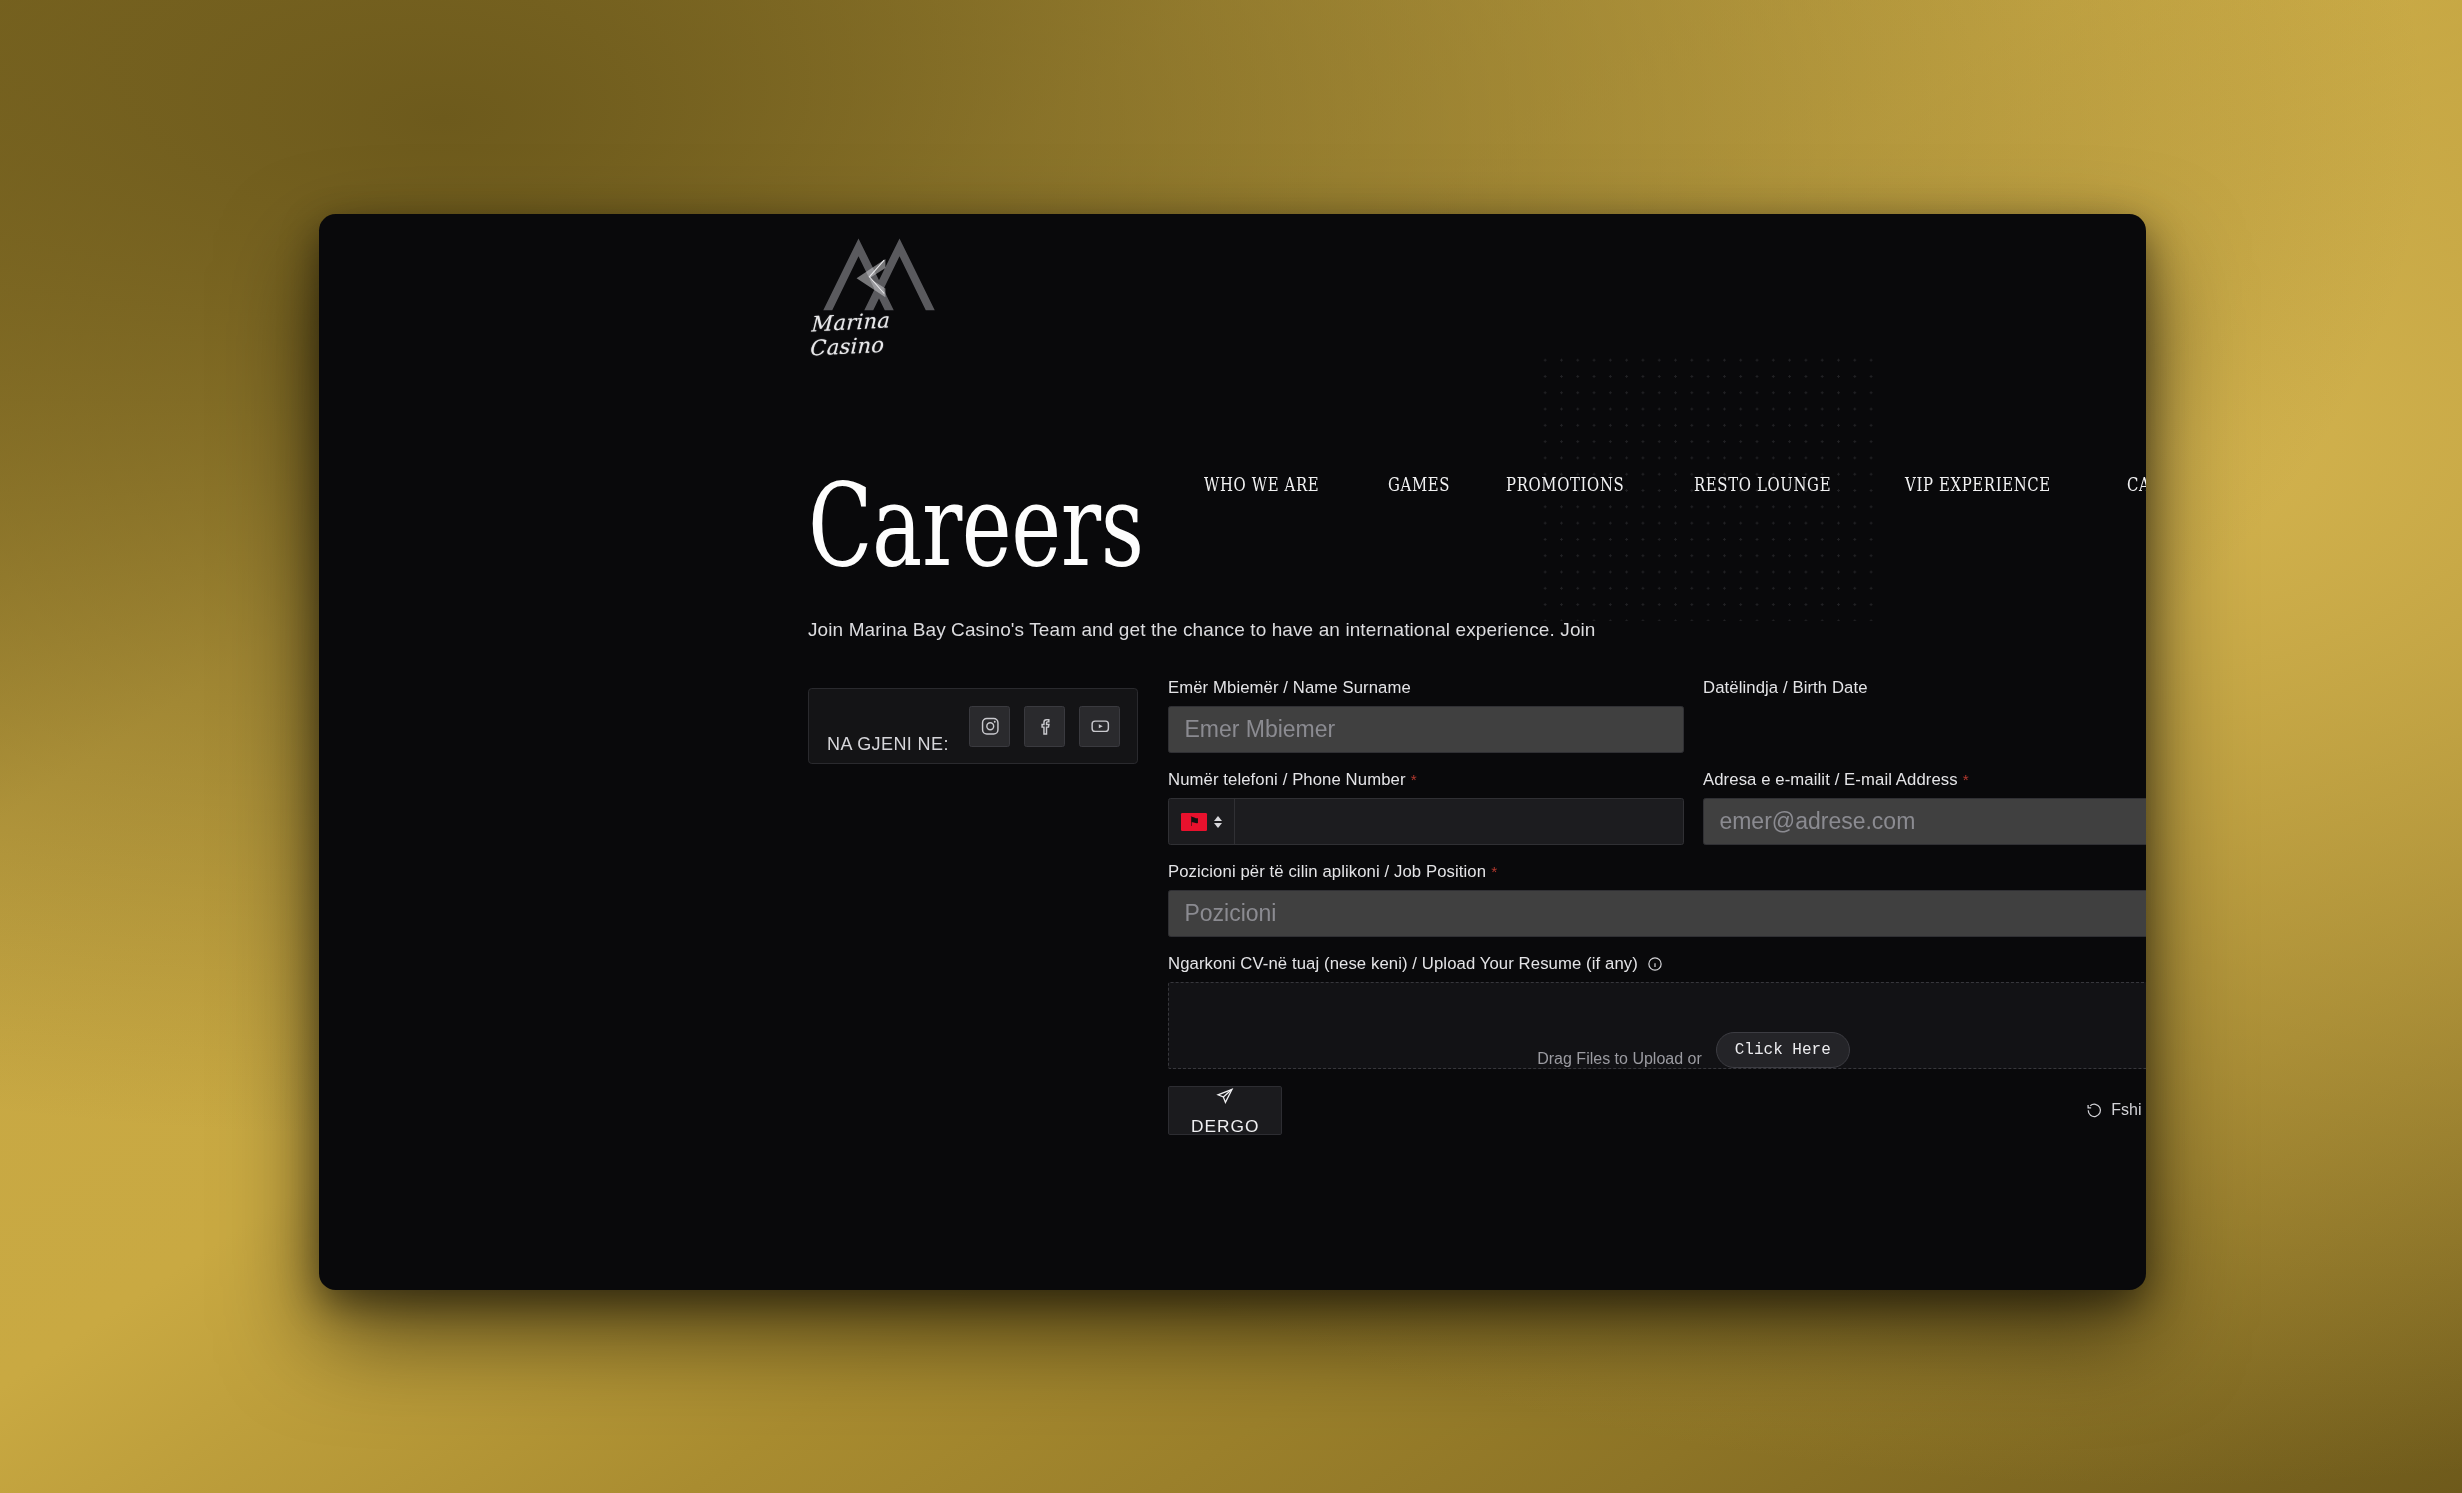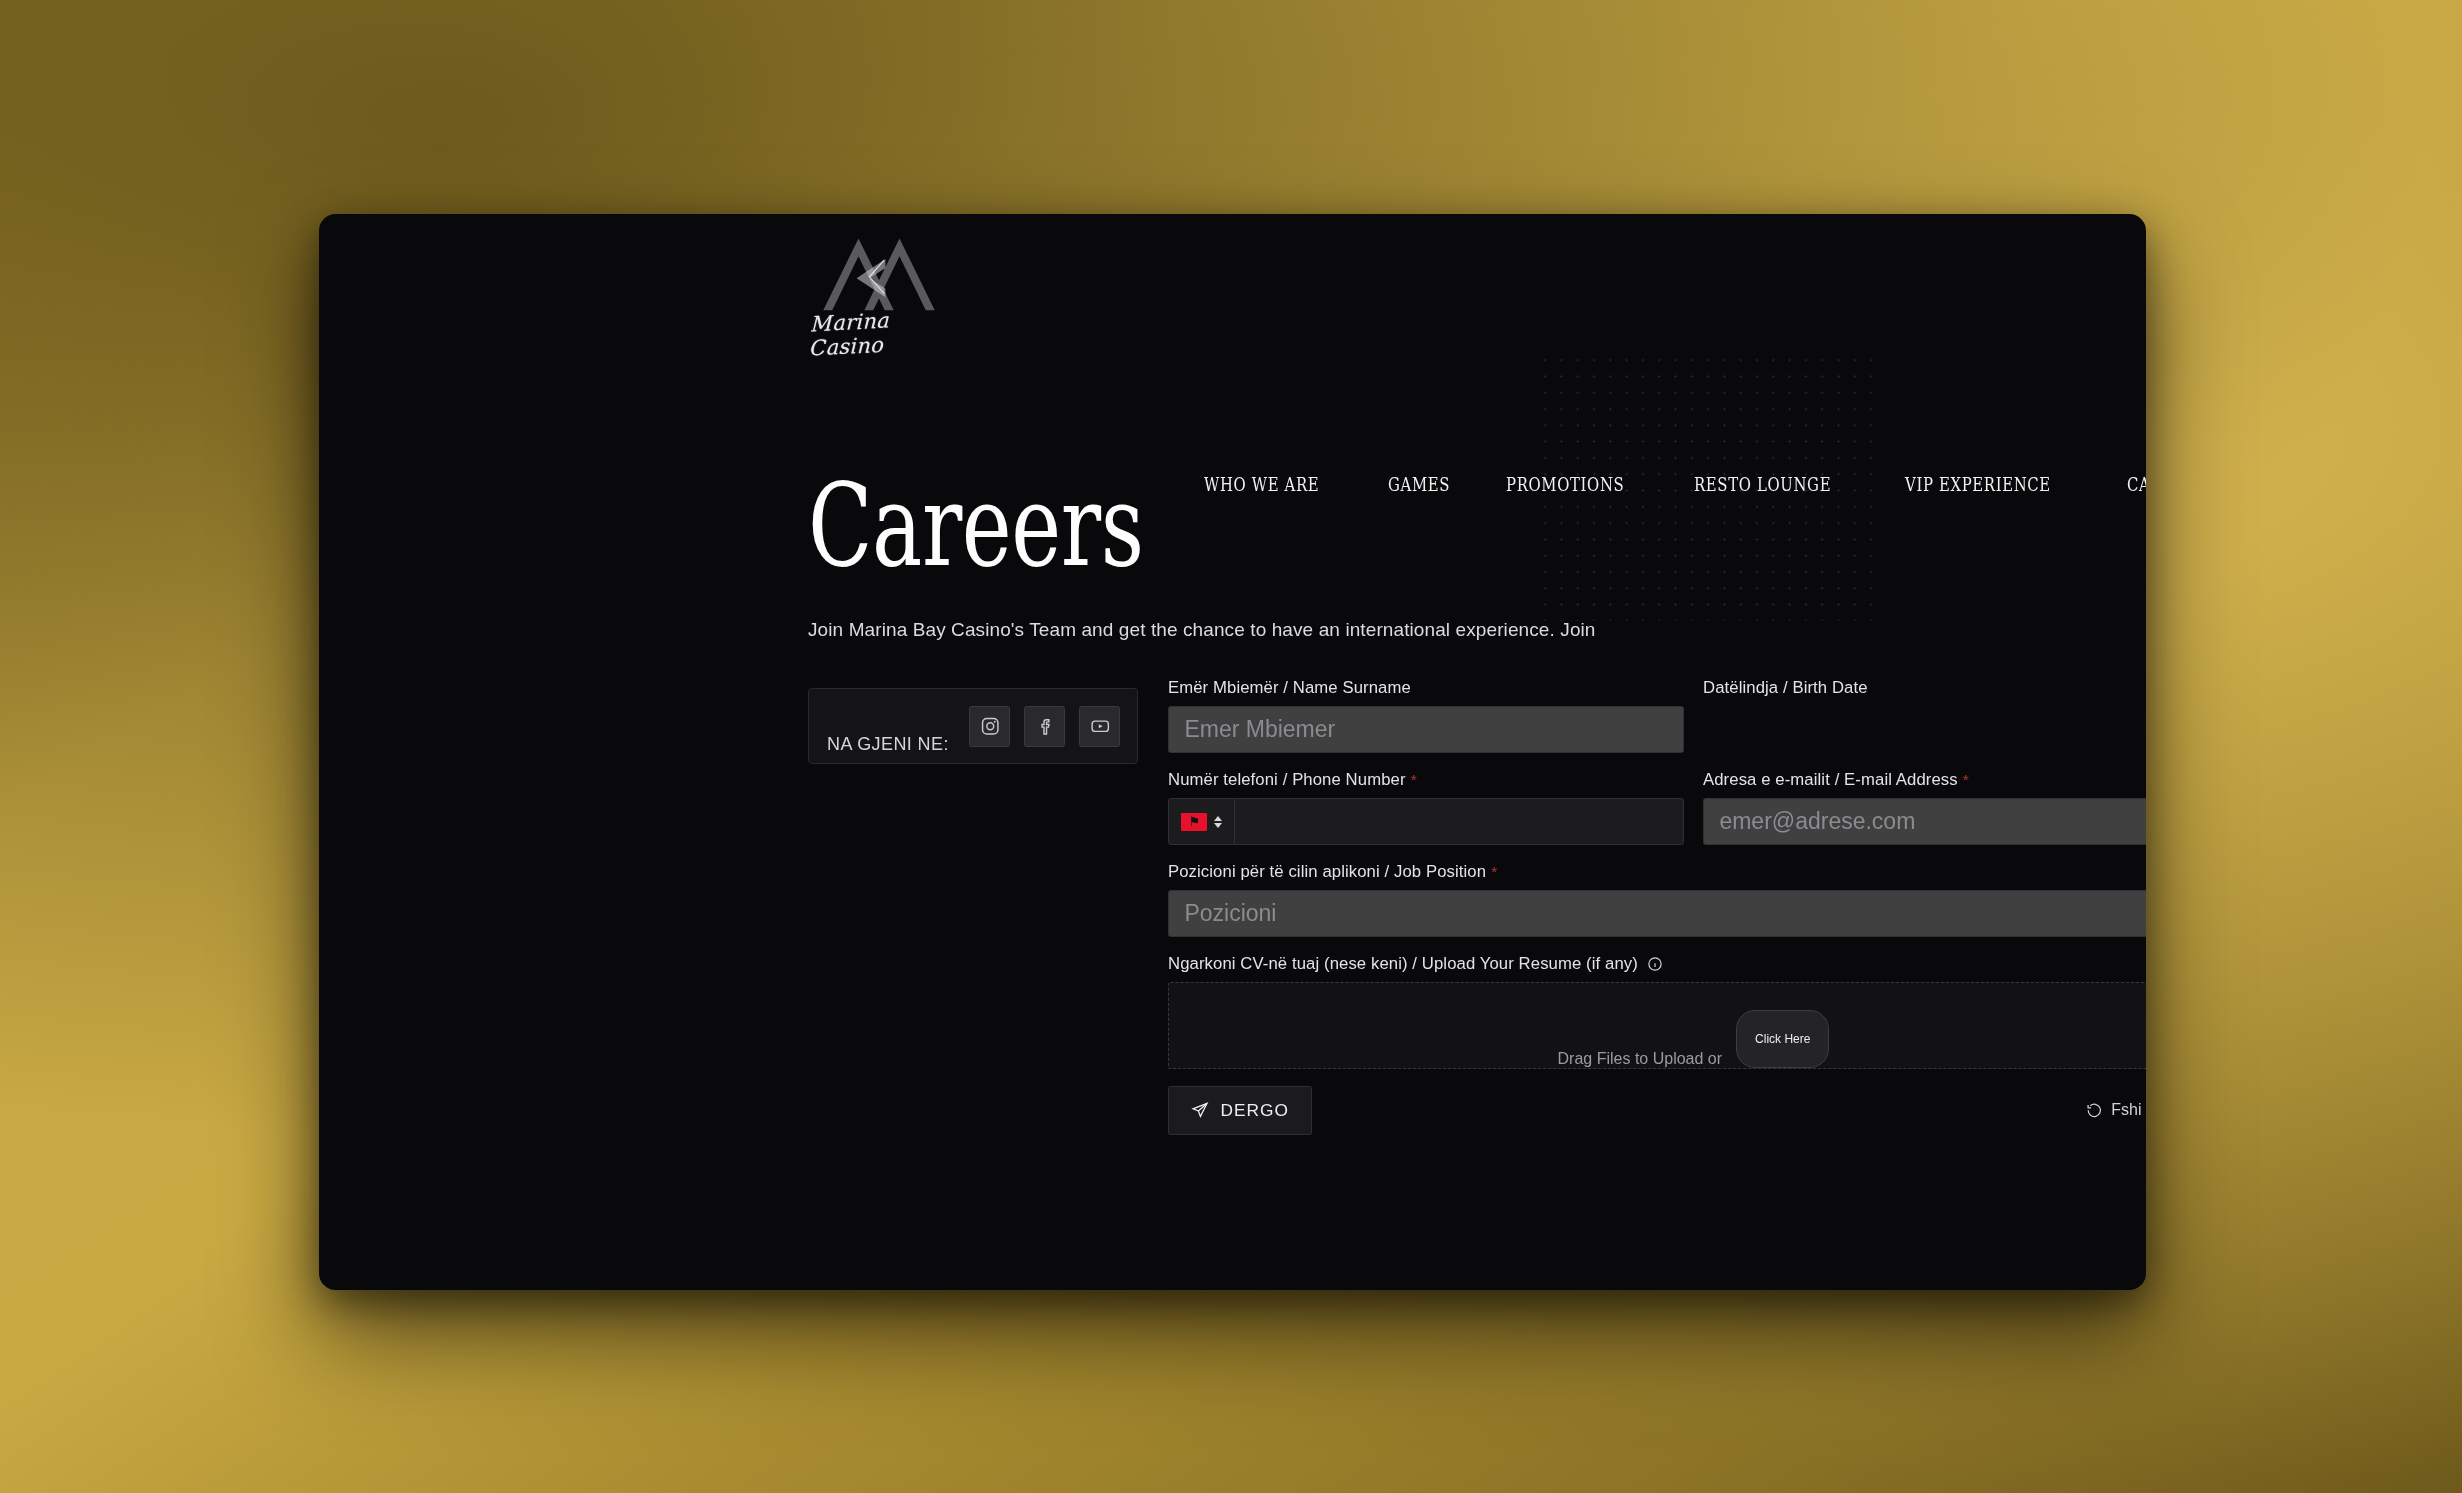--- a/index.html
+++ b/index.html
@@ -260,23 +260,24 @@
     align-items: flex-end;
     justify-content: center;
     gap: 14px;
   }
   .drop-text { font-size: 16px; color: #9b9ba1; }
   .click-here {
     border: 0.6px solid #3c3c42;
     border-radius: 19px;
     background: #242428;
     color: #ececef;
-    font-size: 12px;
-    padding: 21px 18px;
-    cursor: pointer;
+    font-size: 16px;
+    padding: 8px 18px;
+    cursor: pointer;
+    font-family: Liberation Mono, monospace;
   }
 
   .actions {
     display: flex;
     align-items: center;
     justify-content: space-between;
     margin-top: 11.5px;
   }
   .submit-btn {
     background: #1b1b1e;
@@ -284,20 +285,21 @@
     border-radius: 1.9px;
     color: #f0f0f2;
     font-size: 17.3px;
     letter-spacing: 1px;
     padding: 0 22px;
     height: 49px;
     display: flex;
     align-items: center;
     gap: 11.5px;
     cursor: pointer;
+    flex-direction: column;
   }
   .reset-link {
     display: flex;
     align-items: center;
     gap: 9px;
     color: #d2d2d7;
     font-size: 16px;
     cursor: pointer;
     padding-right: 6.4px;
   }

